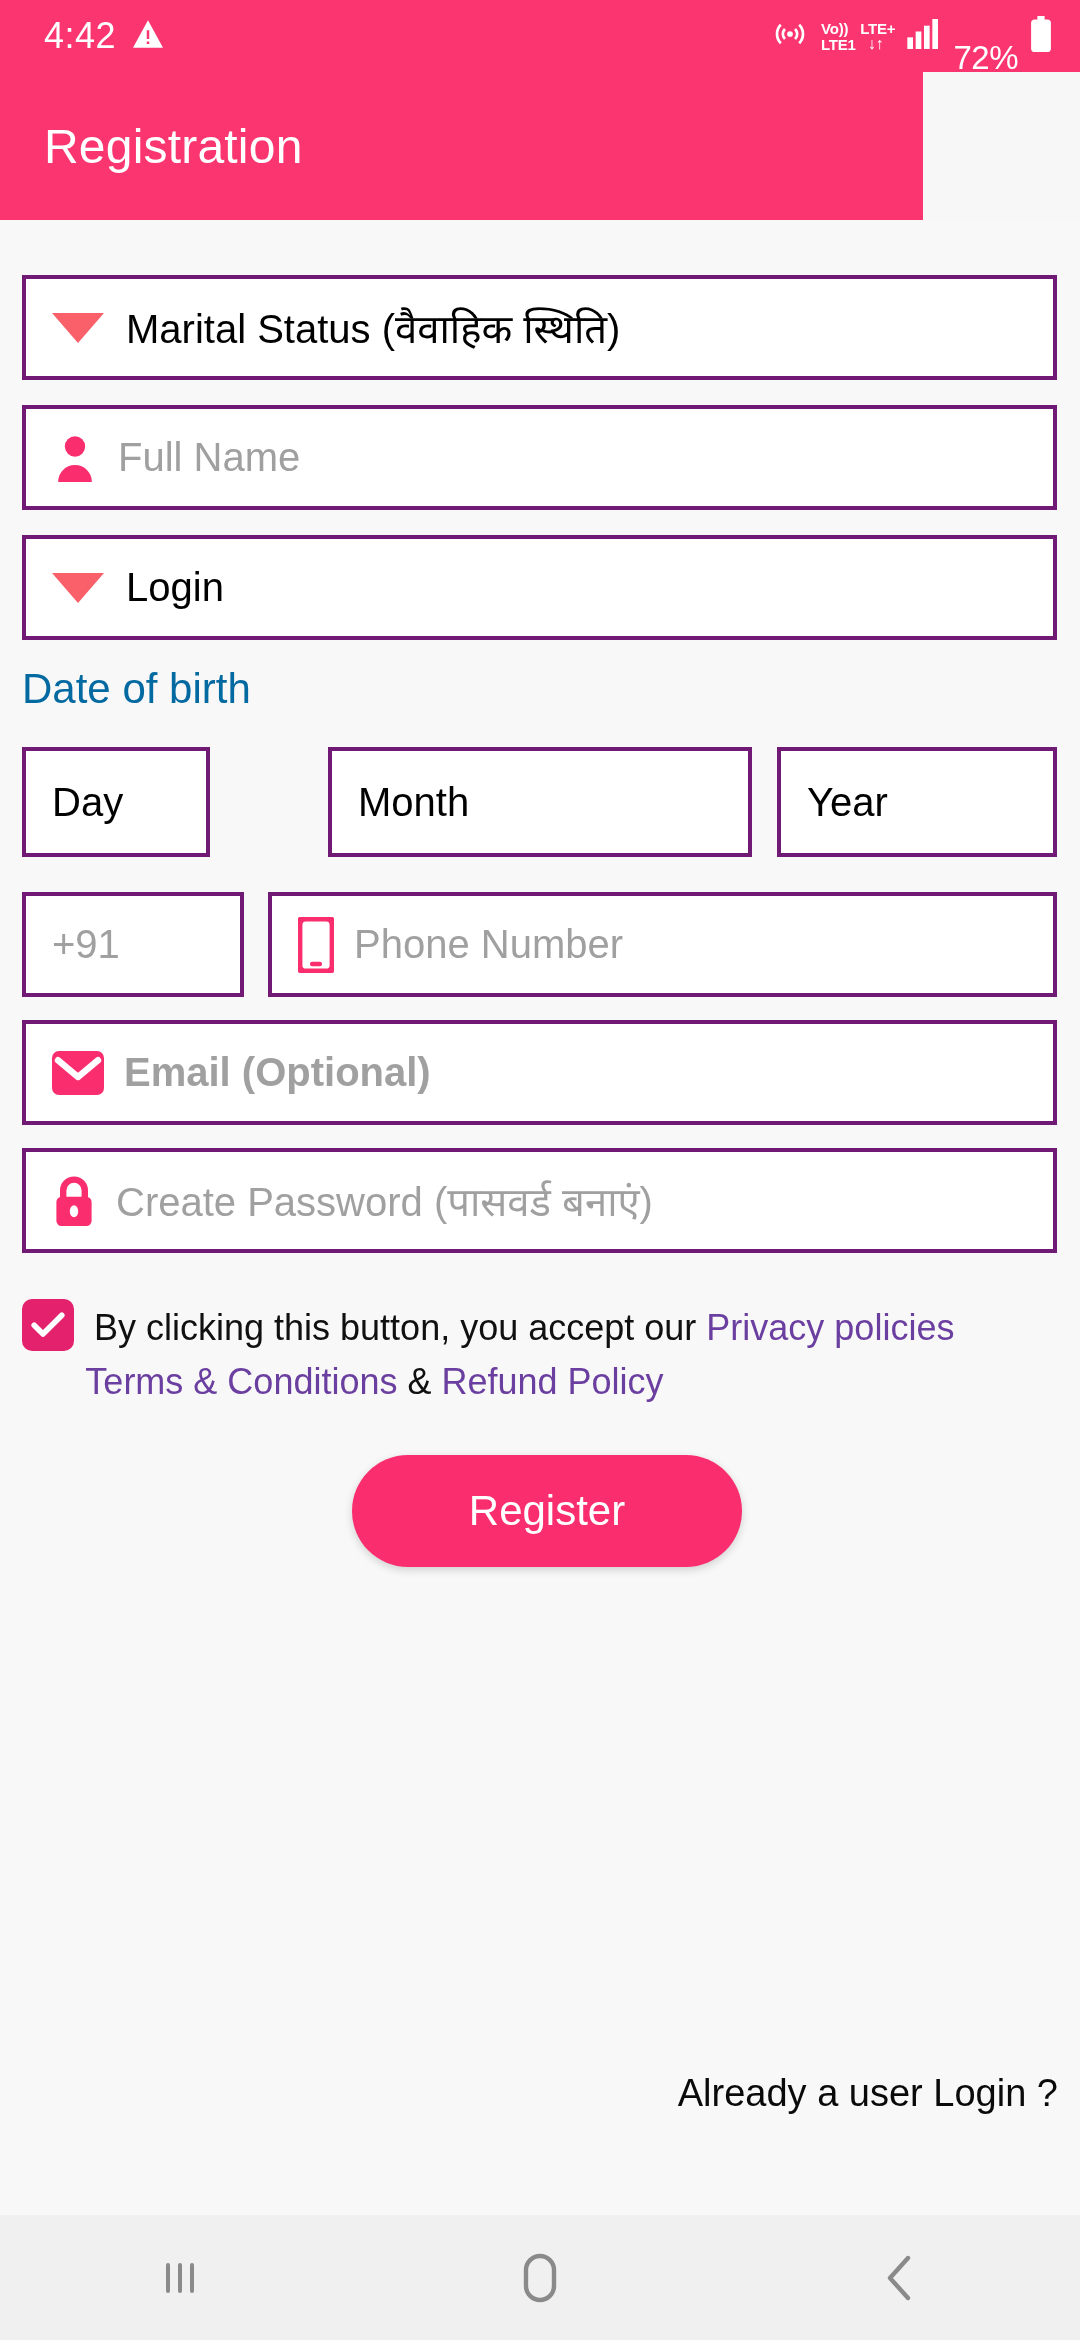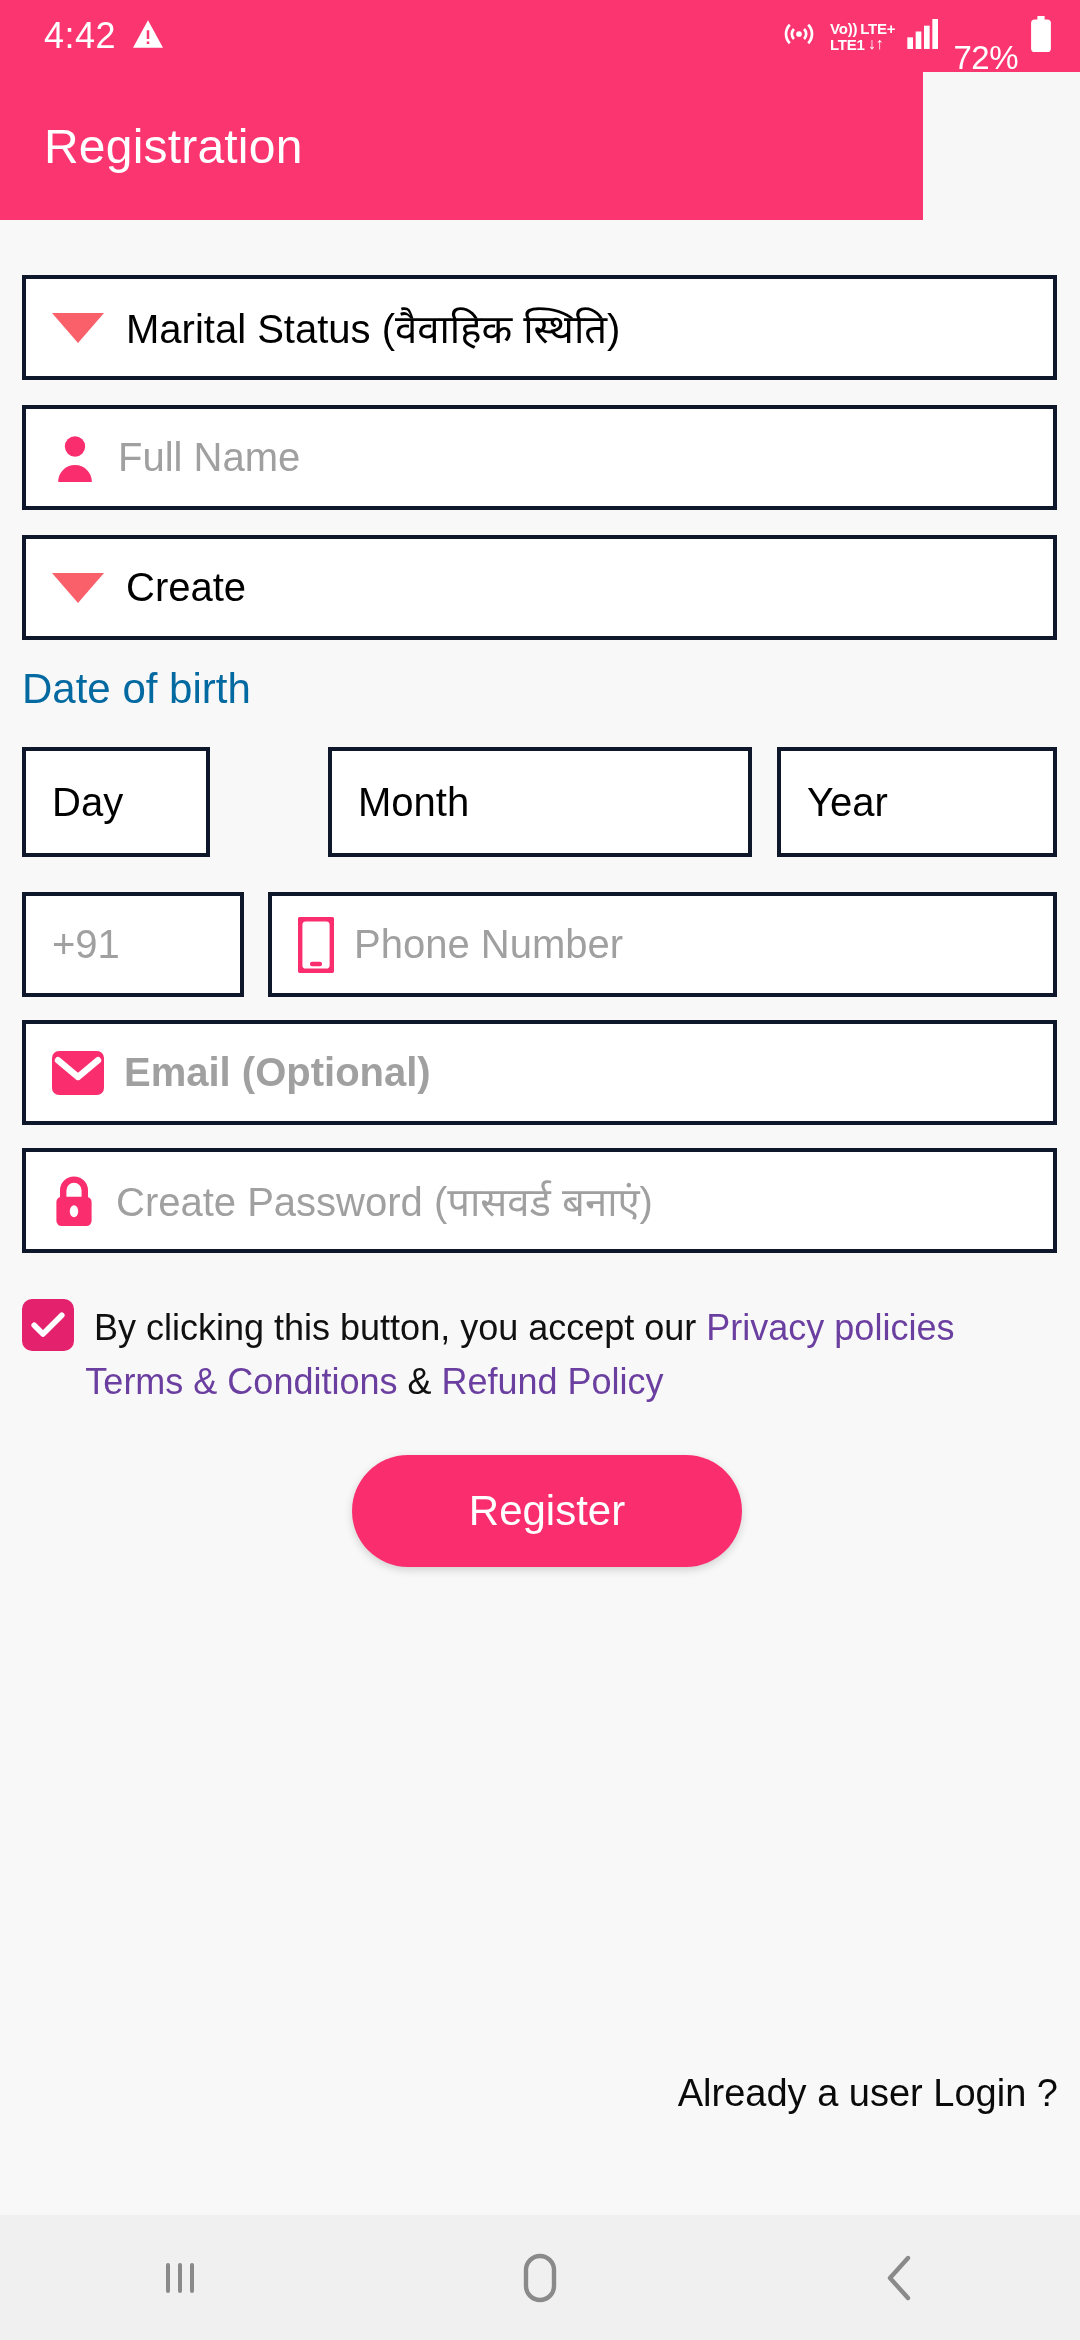--- a/index.html
+++ b/index.html
@@ -22,21 +22,21 @@
     color: #ffffff;
   }
   .status-left { display: flex; align-items: center; gap: 17px; }
   .status-time { font-size: 36px; font-weight: 400; letter-spacing: .5px; }
   .status-right { display: flex; align-items: center; gap: 12px; }
   .net-stack {
     display: flex; flex-direction: column;
     line-height: 1; font-size: 15px; font-weight: 700;
     letter-spacing: -.2px;
   }
-  .net-row { display: flex; align-items: flex-end; gap: 3px; }
+  .net-row { display: flex; align-items: flex-end; gap: 12px; }
   .batt-pct { font-size: 33px; font-weight: 400; letter-spacing: -.5px; margin-top: 43px; }
 
   
   .app-bar {
     position: absolute; top: 72px; left: 0;
     width: 923px; height: 148px;
     background: #fa3570;
     display: flex; align-items: center;
     padding-left: 44px;
   }
@@ -48,21 +48,21 @@
   
   .page {
     position: absolute; top: 220px; left: 0;
     width: 1080px; height: 1995px;
     background: #f8f8f9;
   }
 
   .field {
     position: absolute;
     background: #ffffff;
-    border: 4px solid #0f172a;
+    border: 4px solid #701a75;
     display: flex; align-items: center;
     padding-left: 26px;
   }
   .field-text { font-size: 40px; color: #000000; }
   .placeholder { font-size: 40px; color: #a0a0a0; }
 
   .tri {
     width: 0; height: 0;
     border-left: 26px solid transparent;
     border-right: 26px solid transparent;
@@ -203,21 +203,21 @@
       <svg width="46" height="50" viewBox="0 0 24 26">
         <circle cx="12" cy="7" r="5.3" fill="#fa2e6e"></circle>
         <path d="M3.2 25.5c0-4.9 3.9-8.8 8.8-8.8s8.8 3.9 8.8 8.8z" fill="#fa2e6e"></path>
       </svg>
     </span>
     <span class="placeholder">Full Name</span>
   </div>
 
   <div class="field" id="f-gender">
     <span class="tri"></span>
-    <span class="field-text">Create</span>
+    <span class="field-text">Login</span>
   </div>
 
   <div class="dob-label">Date of birth</div>
 
   <div class="field" id="f-day">
     <span class="field-text">Day</span>
   </div>
   <div class="field" id="f-month">
     <span class="field-text">Month</span>
   </div>

